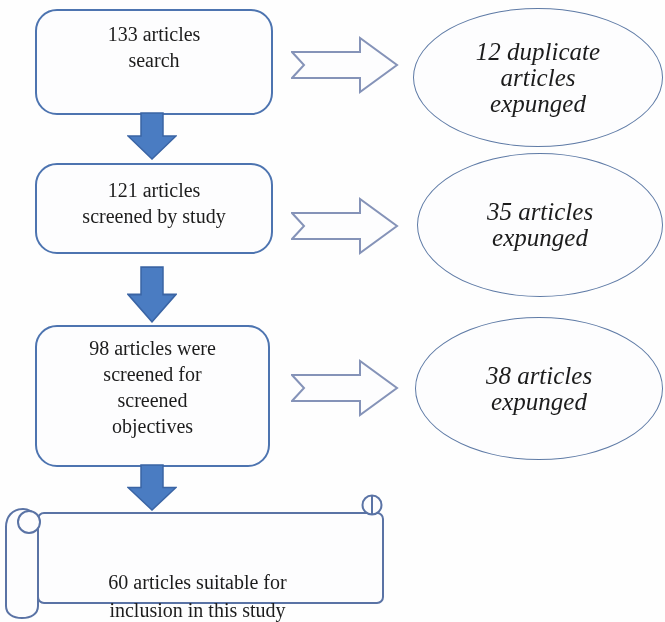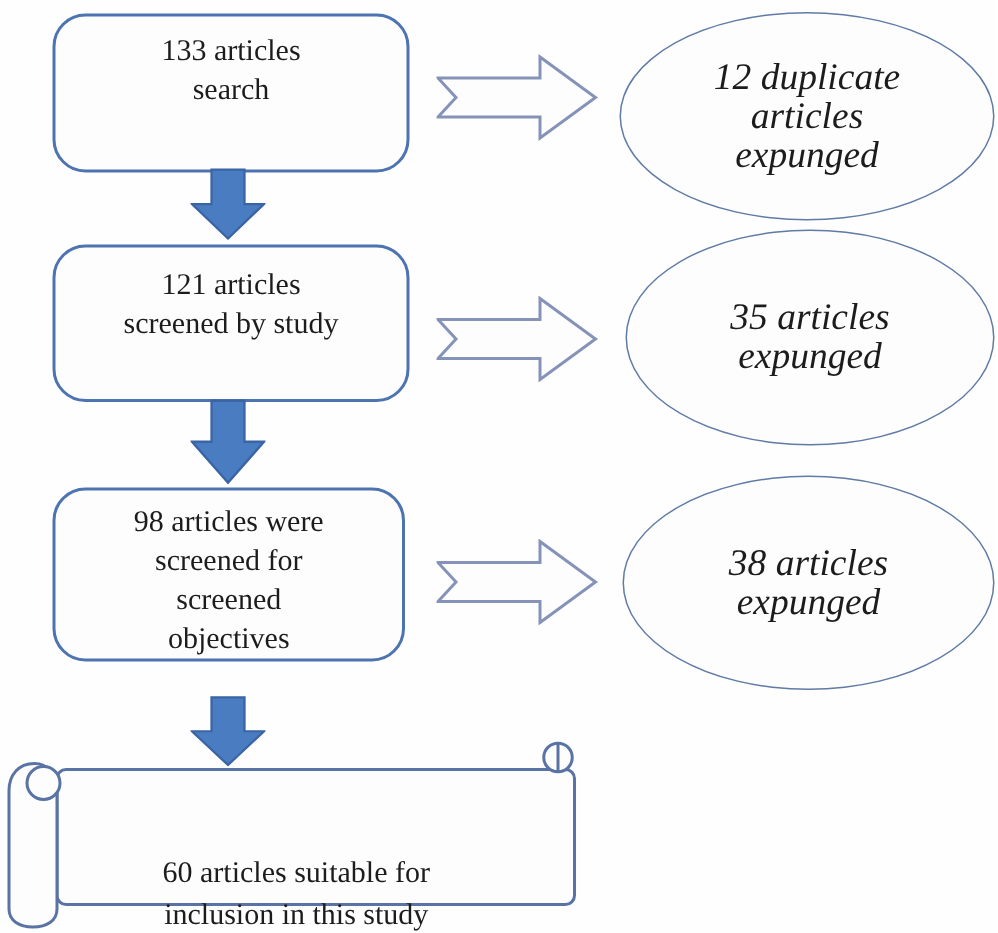--- a/index.html
+++ b/index.html
@@ -50,39 +50,39 @@
   <div class="shape ellipse" style="left:413px;top:8px;width:250px;height:139px;">
     <span class="line">12 duplicate</span>
     <span class="line">articles</span>
     <span class="line">expunged</span>
   </div>
 
   <svg class="arrow-svg" style="left:127px;top:112px;" width="50" height="48" viewBox="0 0 50 48" preserveAspectRatio="none">
     <polygon points="14,1 36,1 36,24 49,24 25,47 1,24 14,24" fill="#4a7cc2" stroke="#3a64a4" stroke-width="1.5" stroke-linejoin="miter"></polygon>
   </svg>
 
-  <div class="shape box" style="left:35px;top:163px;width:238px;height:105px;padding-top:12px;">
+  <div class="shape box" style="left:35px;top:163px;width:238px;height:91px;padding-top:12px;">
     <span class="line">121 articles</span>
     <span class="line">screened by study</span>
   </div>
 
   <svg class="arrow-svg" style="left:291px;top:197px;" width="108" height="58" viewBox="0 0 108 58">
     <polygon points="1,16 69,16 69,2 106,29 69,56 69,42 1,42 13,29" fill="#fdfdfe" stroke="#8593b8" stroke-width="2" stroke-linejoin="miter"></polygon>
   </svg>
 
   <div class="shape ellipse" style="left:417px;top:153px;width:246px;height:144px;">
     <span class="line">35 articles</span>
     <span class="line">expunged</span>
   </div>
 
   <svg class="arrow-svg" style="left:127px;top:266px;" width="50" height="57" viewBox="0 0 50 48" preserveAspectRatio="none">
     <polygon points="14,1 36,1 36,24 49,24 25,47 1,24 14,24" fill="#4a7cc2" stroke="#3a64a4" stroke-width="1.5" stroke-linejoin="miter"></polygon>
   </svg>
 
-  <div class="shape box" style="left:35px;top:325px;width:235px;height:116px;padding-top:8px;">
+  <div class="shape box" style="left:35px;top:325px;width:235px;height:142px;padding-top:8px;">
     <span class="line">98 articles were</span>
     <span class="line">screened for</span>
     <span class="line">screened</span>
     <span class="line">objectives</span>
   </div>
 
   <svg class="arrow-svg" style="left:291px;top:359px;" width="108" height="58" viewBox="0 0 108 58">
     <polygon points="1,16 69,16 69,2 106,29 69,56 69,42 1,42 13,29" fill="#fdfdfe" stroke="#8593b8" stroke-width="2" stroke-linejoin="miter"></polygon>
   </svg>
 

